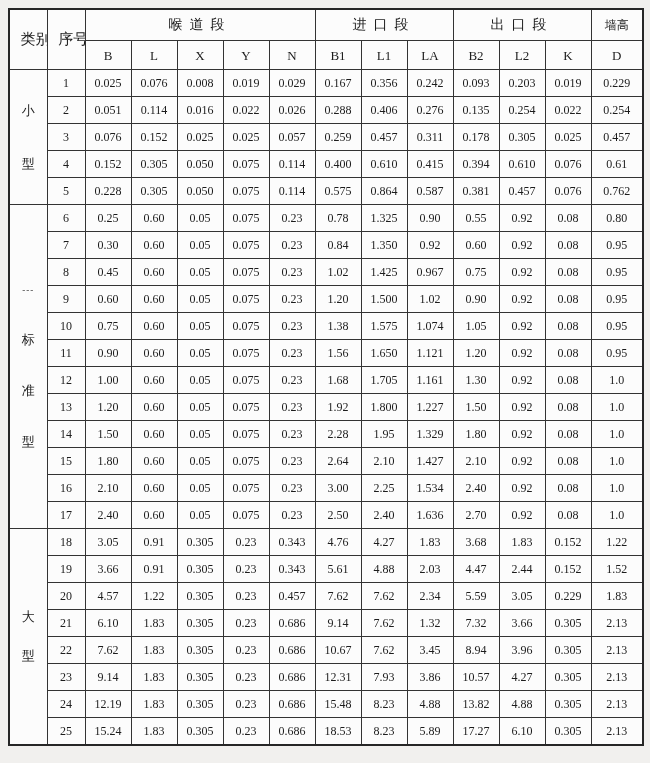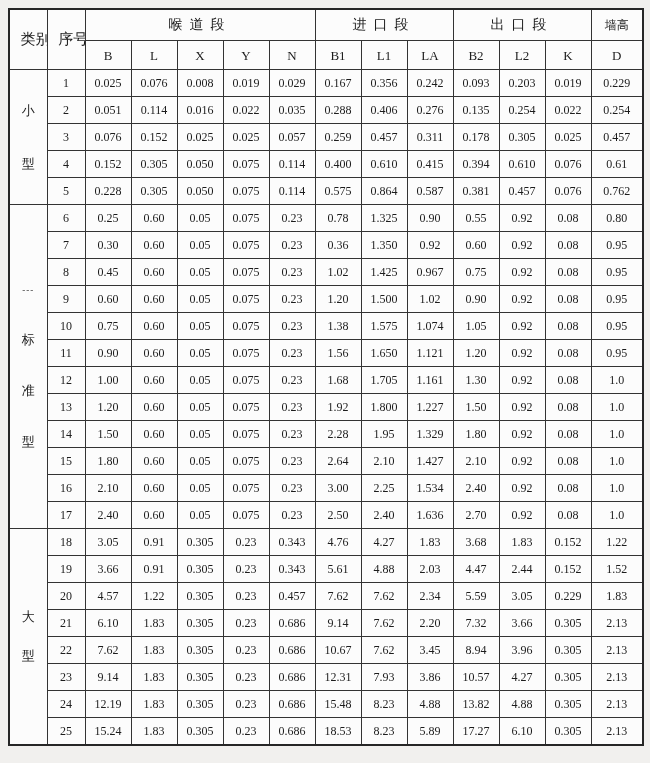--- a/index.html
+++ b/index.html
@@ -145,21 +145,21 @@
           <td>0.203</td>
           <td>0.019</td>
           <td>0.229</td>
         </tr>
         <tr>
           <td class="c-no">2</td>
           <td>0.051</td>
           <td>0.114</td>
           <td>0.016</td>
           <td>0.022</td>
-          <td>0.035</td>
+          <td>0.026</td>
           <td>0.288</td>
           <td>0.406</td>
           <td>0.276</td>
           <td>0.135</td>
           <td>0.254</td>
           <td>0.022</td>
           <td>0.254</td>
         </tr>
         <tr>
           <td class="c-no">3</td>
@@ -229,21 +229,21 @@
           <td>0.08</td>
           <td>0.80</td>
         </tr>
         <tr>
           <td class="c-no">7</td>
           <td>0.30</td>
           <td>0.60</td>
           <td>0.05</td>
           <td>0.075</td>
           <td>0.23</td>
-          <td>0.36</td>
+          <td>0.84</td>
           <td>1.350</td>
           <td>0.92</td>
           <td>0.60</td>
           <td>0.92</td>
           <td>0.08</td>
           <td>0.95</td>
         </tr>
         <tr>
           <td class="c-no">8</td>
           <td>0.45</td>
@@ -447,21 +447,21 @@
         </tr>
         <tr>
           <td class="c-no">21</td>
           <td>6.10</td>
           <td>1.83</td>
           <td>0.305</td>
           <td>0.23</td>
           <td>0.686</td>
           <td>9.14</td>
           <td>7.62</td>
-          <td>2.20</td>
+          <td>1.32</td>
           <td>7.32</td>
           <td>3.66</td>
           <td>0.305</td>
           <td>2.13</td>
         </tr>
         <tr>
           <td class="c-no">22</td>
           <td>7.62</td>
           <td>1.83</td>
           <td>0.305</td>

